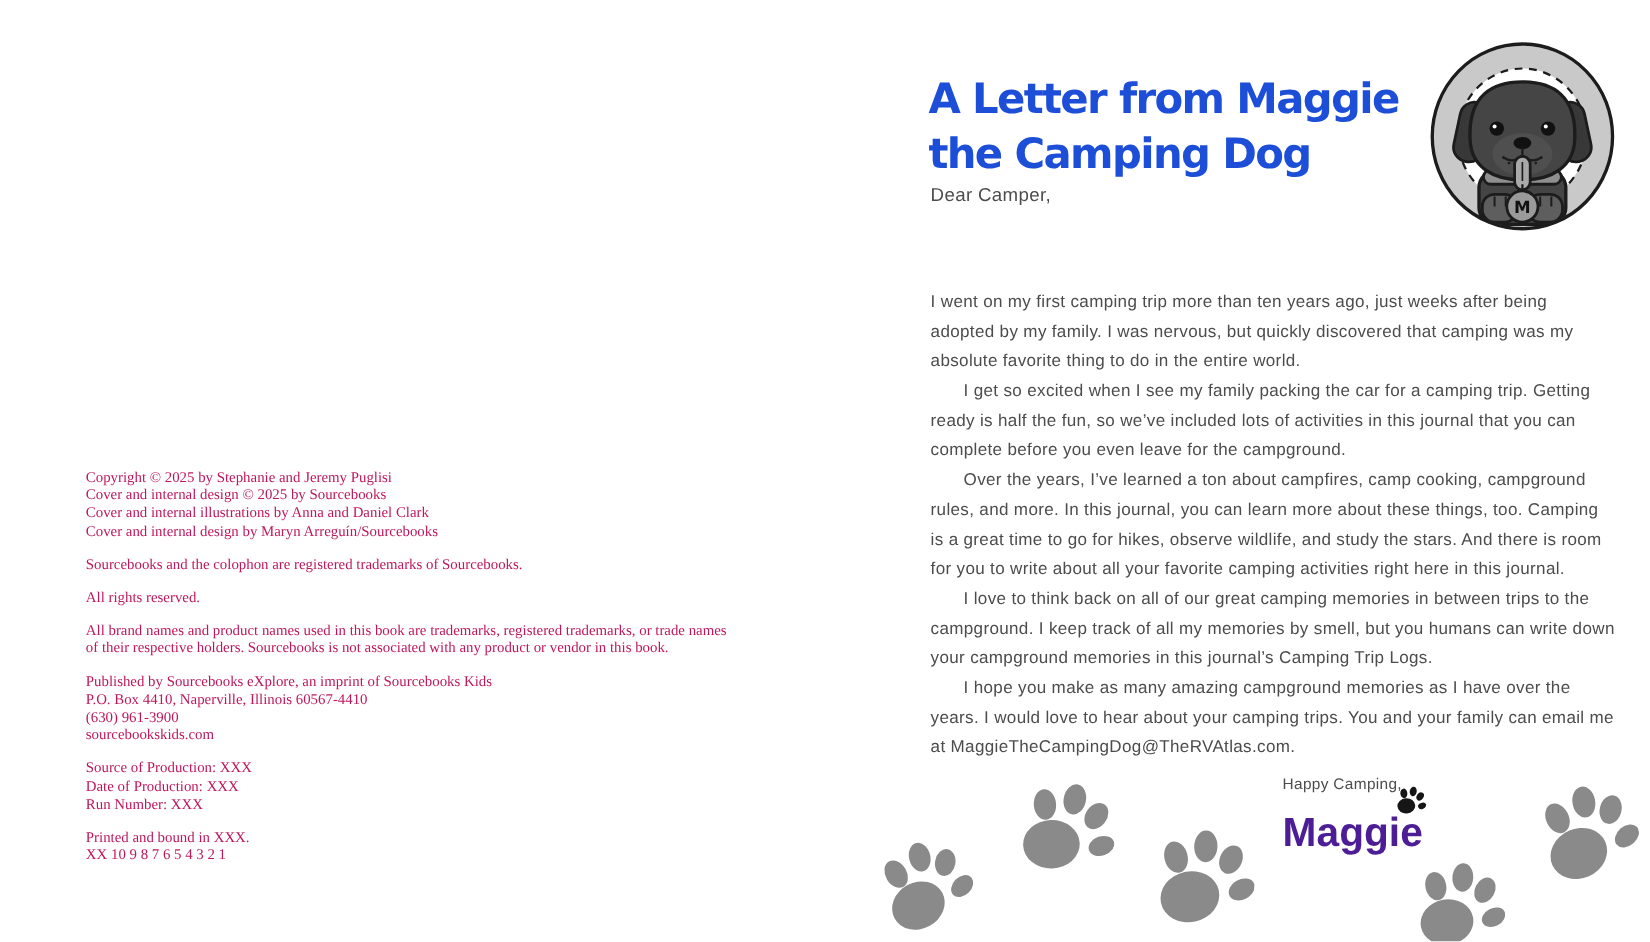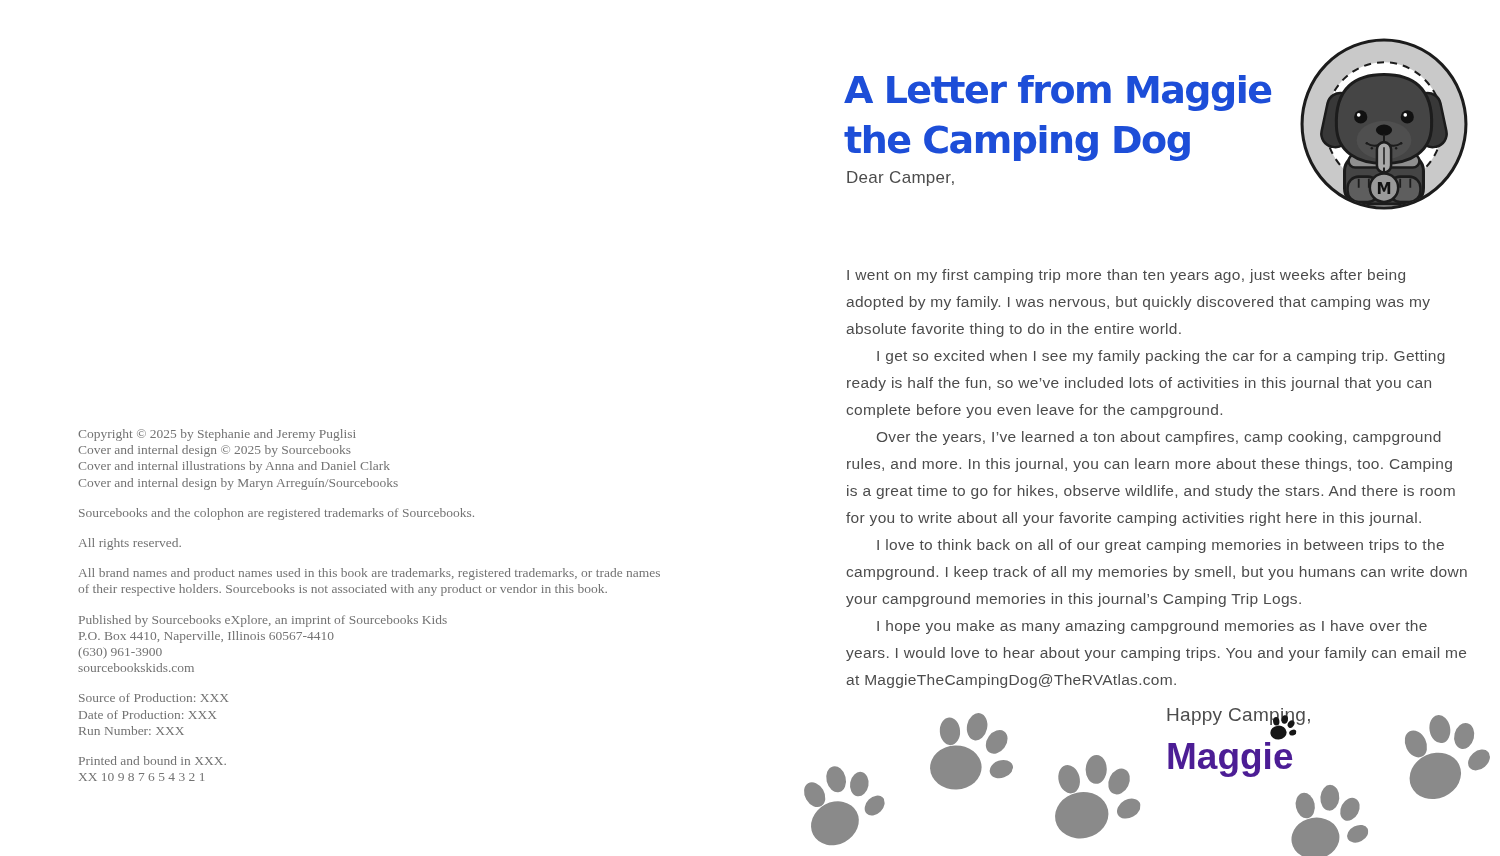--- a/index.html
+++ b/index.html
@@ -9,21 +9,21 @@
     font-family:"Liberation Sans", sans-serif;
   }
   .page { position:absolute; top:0; height:856px; }
   .page-left  { left:0; width:750px; }
   .page-right { left:750px; width:750px; }
 
   
   .colophon {
     position:absolute; left:78px; top:426px; width:585px;
     font-family:"Liberation Serif", serif;
-    font-size:13.5px; line-height:16.2px; color:#737373;
+    font-size:13.5px; line-height:16.2px; color:#be185d;
   }
   .cblock { margin:0 0 14px 0; }
 
   
   .title {
     position:absolute; left:94px; top:40px; width:460px;
     font-family:"DejaVu Sans", sans-serif; font-weight:bold;
     font-size:38px; line-height:50px; letter-spacing:-1.5px; color:#1d4ed8;
   }
   .badge { position:absolute; left:548px; top:38px; width:172px; height:172px; }
@@ -35,21 +35,21 @@
   }
   .letter-body {
     position:absolute; left:96px; top:221px; width:622px;
     font-size:15.5px; line-height:27px; color:#4c4c4c; letter-spacing:0.3px;margin-top:40px;
   }
   .letter-body p { margin:0; }
   .letter-body p.indent { text-indent:30px; }
 
   .closing {
     position:absolute; left:416px; top:704px;
-    font-size:19px; color:#4c4c4c; letter-spacing:0.3px;
+    font-size:14px; color:#4c4c4c; letter-spacing:0.3px;
   }
   .signature {
     position:absolute; left:416px; top:736px;
     font-family:Liberation Sans, sans-serif; font-weight:bold;
     font-size:37px; color:#4c1d95; letter-spacing:0;
   }
 
   
   .paw { position:absolute; color:#8a8a8a; }
   .paw svg { width:100%; height:100%; display:block; }

